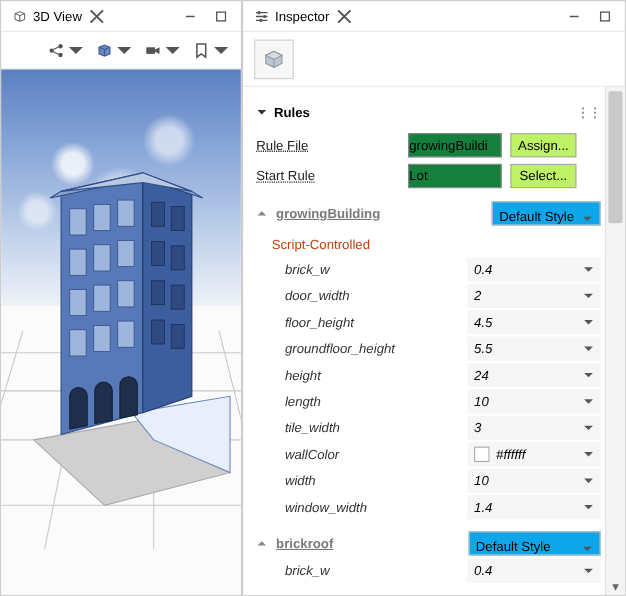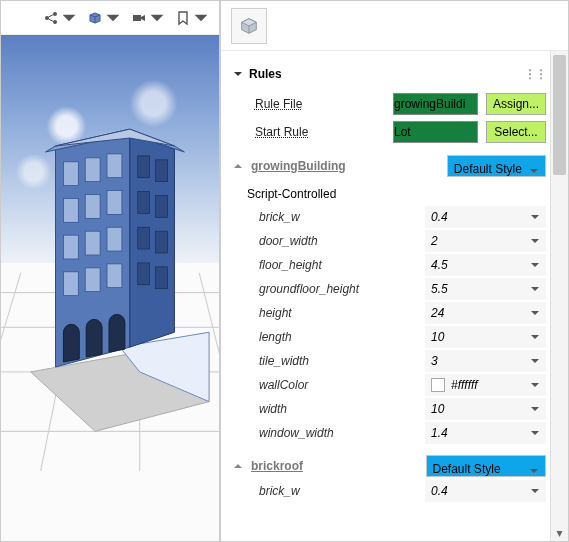--- a/index.html
+++ b/index.html
@@ -42,45 +42,67 @@
   .inspector-content { flex: 1; padding: 10px 4px 10px 12px; overflow: auto; }
   .vscroll { width: 18px; background: #f4f4f4; border-left: 1px solid #e0e0e0; position: relative; }
   .vthumb { position: absolute; left: 2px; right: 2px; top: 4px; height: 120px; background: #c9c9c9; border-radius: 2px; }
   .varrow { position: absolute; left:0; right:0; height: 16px; display:flex; align-items:center; justify-content:center; color:#666;}
   .varrow.top { top:0; } .varrow.bot { bottom:0; }
 
   .section-head { display: flex; align-items: center; gap: 6px; font-weight: 600; margin: 6px 0 10px 0; }
   .section-head .drag { margin-left: auto; color: #999; cursor: grab; font-family: monospace; letter-spacing: -1px;}
   .caret { width: 10px; height: 10px; }
 
-  .row { display: flex; align-items: center; height: 26px; margin: 2px 0; gap: 8px; justify-content: flex-end; }
+  .row { display: flex; align-items: center; height: 26px; margin: 2px 0; gap: 8px; }
   .row .label { width: 130px; text-decoration: underline dotted; color: #222; cursor: pointer; }
   .row input[type=text].boxed { height: 22px; border: 1px solid #888; padding: 0 0; width: 85px; background:#15803d; }
   .row .btn { height: 22px; min-width: 60px; border: 1px solid #a8a8a8; background: #bef264; cursor: pointer; padding: 0 6px; font-size:12px;}
 
   .subhead { display: flex; align-items: center; height: 26px; gap: 8px; margin-top: 8px; }
   .subhead .link { color: #7a7a7a; text-decoration: underline; cursor: pointer; font-weight:600; }
   .subhead .caret { color:#888; }
   .dd { flex: 1; height: 22px; border: 1px solid #c4c4c4; background: #0ea5e9; display: flex; align-items: flex-end; padding: 0 6px; max-width: 145px; justify-content: space-between; cursor: pointer; }
   .dd .dd-chev { width: 10px; height: 10px; }
 
-  .group-label { margin: 8px 0 4px 14px; color: #000000; }
+  .group-label { margin: 8px 0 4px 14px; color: #c2410c; }
   .param-row { display: flex; align-items: center; height: 24px; margin: 0 0 0 14px; font-style: italic; }
   .param-row .pname { width: 142px; color: #333; padding-left:12px; }
   .param-row .pvalue { flex:1; height: 22px; background: #f6f6f6; display: flex; align-items: center; padding: 0 6px; justify-content: space-between; max-width: 145px; cursor: pointer; margin-left: 36px;}
   .pvalue .dd-chev { width:10px; height:10px; }
   .swatch { width:14px; height:14px; border:1px solid #aaa; background:#fff; margin-right:6px; }
   .colorval { display:flex; align-items:center; }
 </style>
 </head>
 <body>
 
 <div class="app">
 
   <div class="panel panel-left">
+    <div class="titlebar">
+      <div class="tb-title">
+        <svg viewBox="0 0 16 16">
+            <path fill="none" stroke="#555" stroke-width="1" d="M3 5 L8 3 L13 5 L13 11 L8 13 L3 11 Z M3 5 L8 7 L13 5 M8 7 L8 13"></path>
+          </svg>
+        <span>3D View</span>
+        <svg class="tb-close-tab" viewBox="0 0 10 10">
+            <path stroke="#555" stroke-width="1.3" d="M1 1 L9 9 M9 1 L1 9"></path>
+          </svg>
+      </div>
+      <div class="tb-spacer"></div>
+      <div class="tb-btn">
+          <svg viewBox="0 0 10 10">
+            <path stroke="#555" stroke-width="1.2" d="M1 5 H9"></path>
+          </svg>
+        </div>
+      <div class="tb-btn">
+          <svg viewBox="0 0 10 10">
+            <rect x="1" y="1" width="8" height="8" fill="none" stroke="#555" stroke-width="1.2"></rect>
+          </svg>
+        </div>
+    </div>
 
     <div class="toolbar">
       <div class="tool">
         <svg viewBox="0 0 16 16">
             <circle cx="4" cy="8" r="2" fill="#555"></circle>
             <circle cx="12" cy="4" r="2" fill="#555"></circle>
             <circle cx="12" cy="12" r="2" fill="#555"></circle>
             <path stroke="#555" stroke-width="1" d="M5.5 7 L10.5 4.5 M5.5 9 L10.5 11.5"></path>
           </svg>
         <svg class="chev" viewBox="0 0 10 10">
@@ -171,20 +193,45 @@
           <rect x="138" y="194" width="12" height="22"></rect>
             <rect x="156" y="198" width="12" height="22"></rect>
           <rect x="138" y="230" width="12" height="22"></rect>
             <rect x="156" y="234" width="12" height="22"></rect>
         </g>
       </svg>
     </div>
   </div>
 
   <div class="panel panel-right">
+    <div class="titlebar">
+      <div class="tb-title">
+        <svg viewBox="0 0 16 16">
+            <path stroke="#555" stroke-width="1.3" d="M2 4 H14 M2 8 H14 M2 12 H14"></path>
+            <circle cx="5" cy="4" r="1.6" fill="#555"></circle>
+            <circle cx="11" cy="8" r="1.6" fill="#555"></circle>
+            <circle cx="7" cy="12" r="1.6" fill="#555"></circle>
+          </svg>
+        <span>Inspector</span>
+        <svg class="tb-close-tab" viewBox="0 0 10 10">
+            <path stroke="#555" stroke-width="1.3" d="M1 1 L9 9 M9 1 L1 9"></path>
+          </svg>
+      </div>
+      <div class="tb-spacer"></div>
+      <div class="tb-btn">
+          <svg viewBox="0 0 10 10">
+            <path stroke="#555" stroke-width="1.2" d="M1 5 H9"></path>
+          </svg>
+        </div>
+      <div class="tb-btn">
+          <svg viewBox="0 0 10 10">
+            <rect x="1" y="1" width="8" height="8" fill="none" stroke="#555" stroke-width="1.2"></rect>
+          </svg>
+        </div>
+    </div>
 
     <div class="inspector-toolbar">
       <div class="cube-btn">
         <svg viewBox="0 0 24 24">
             <path fill="#bfc6cf" stroke="#8a939e" d="M4 8 L12 4 L20 8 L20 16 L12 20 L4 16 Z"></path>
             <path stroke="#8a939e" fill="#d6dbe2" d="M4 8 L12 12 L20 8 L12 4 Z"></path>
             <path stroke="#8a939e" fill="none" d="M12 12 L12 20"></path>
           </svg>
       </div>
     </div>

